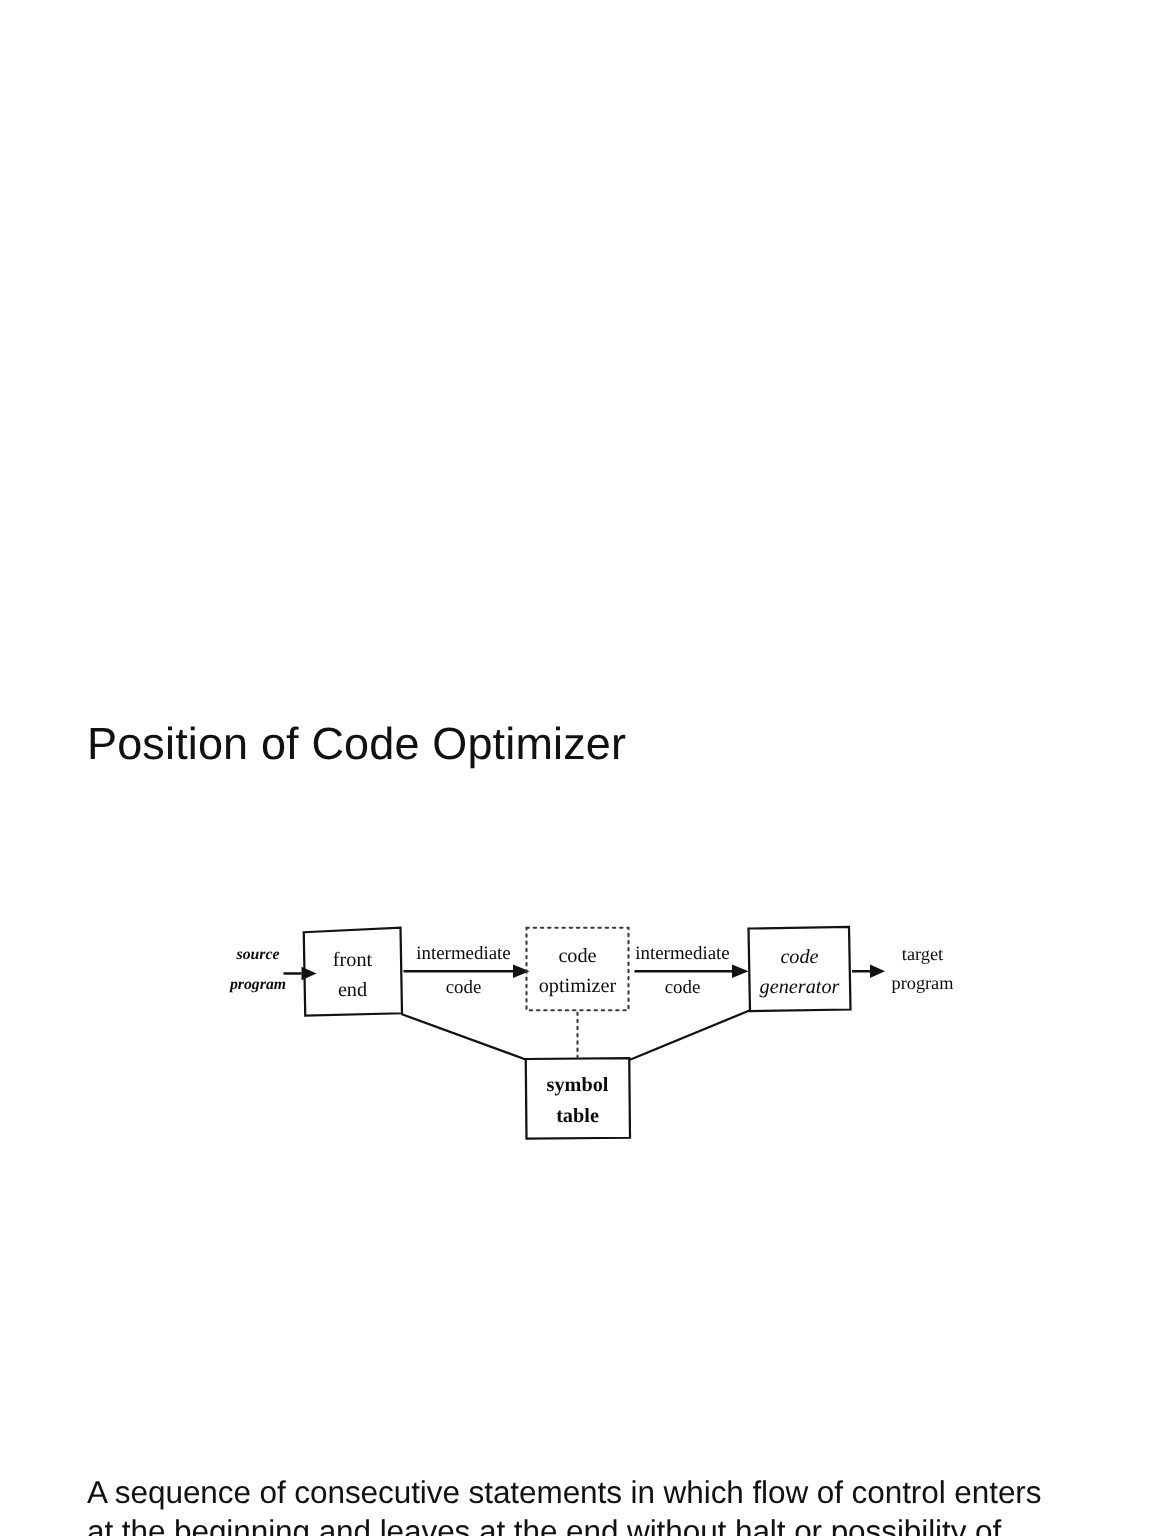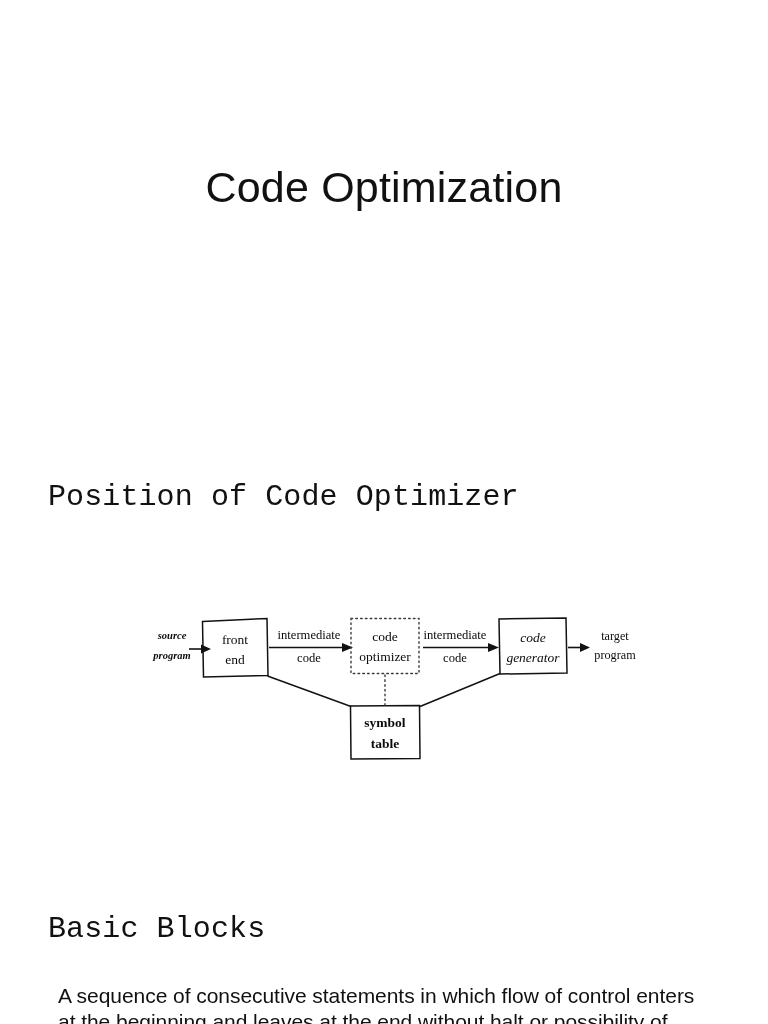--- a/index.html
+++ b/index.html
@@ -36,22 +36,22 @@
     font-weight: 400;
     letter-spacing: 0.2px;
     line-height: 1.15;
     color: #111111;
     white-space: nowrap;
   }
 
   
   .section-heading {
     position: absolute;
-    left: 48px;
-    font-family: Liberation Mono, monospace;
+    left: 58px;
+    font-family: Liberation Sans, sans-serif;
     font-size: 30px;
     font-weight: 400;
     letter-spacing: 0.1px;
     line-height: 1.2;
     color: #111111;
     white-space: nowrap;
   }
   #heading-position { top: 479px; }
   #heading-basic-blocks { top: 911px; }
 
@@ -131,21 +131,20 @@
     fill: none;
     stroke: #121212;
     stroke-width: 1.5;
   }
 </style>
 </head>
 <body>
 
 <div class="page">
 
-  <div class="slide-title">Code Optimization</div>
 
   <div class="section-heading" id="heading-position">Position of Code Optimizer</div>
 
   <div class="diagram">
     <svg viewBox="0 0 495 185" xmlns="http://www.w3.org/2000/svg" aria-hidden="true">
 
       <g>
         <line class="dg-arrow-line" x1="44" y1="49" x2="56" y2="49"></line>
         <polygon points="56,44.5 66,49 56,53.5" fill="#121212"></polygon>
       </g>
@@ -199,17 +198,16 @@
 
       <text class="dg-io-label upright" x="470" y="40">target</text>
       <text class="dg-io-label upright" x="470" y="59">program</text>
 
       <text class="dg-box-label bold" x="240" y="127">symbol</text>
       <text class="dg-box-label bold" x="240" y="148">table</text>
 
     </svg>
   </div>
 
-  <div class="section-heading" id="heading-basic-blocks">Basic Blocks</div>
 
   <div class="body-text">A sequence of consecutive statements in which flow of control enters at the beginning and leaves at the end without halt or possibility of</div>
 
 </div>
 
 </body></html>

